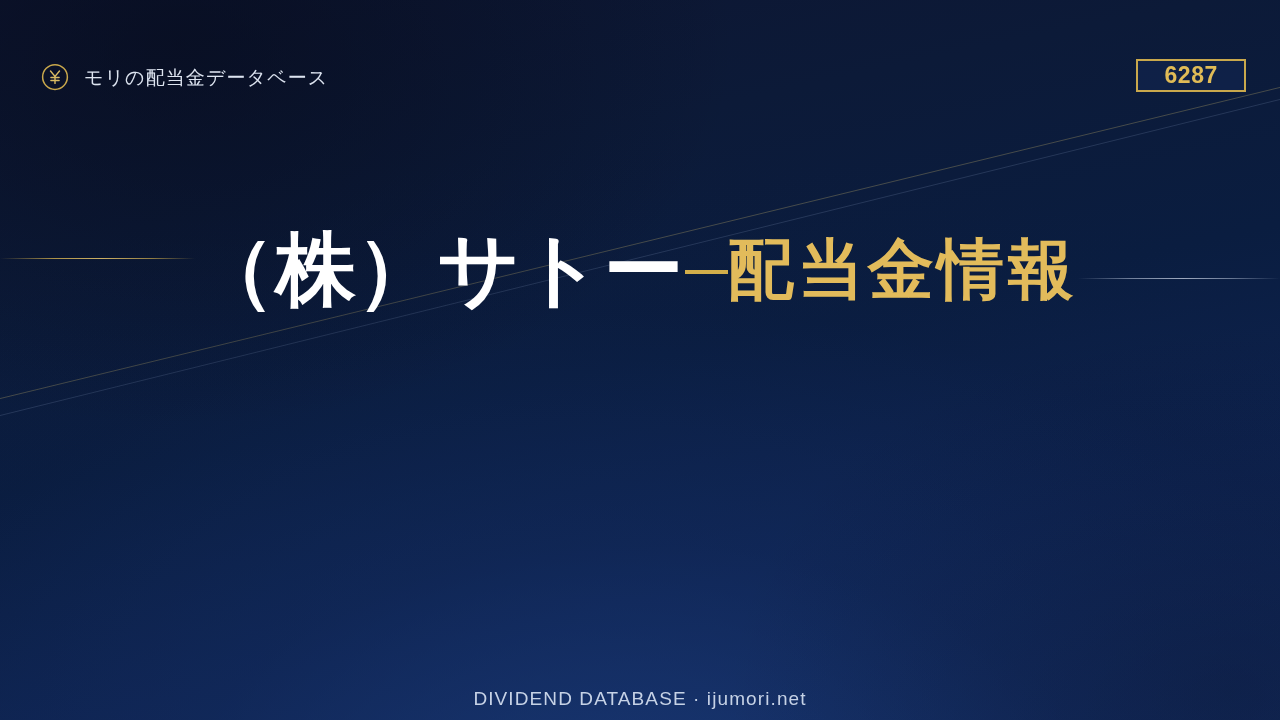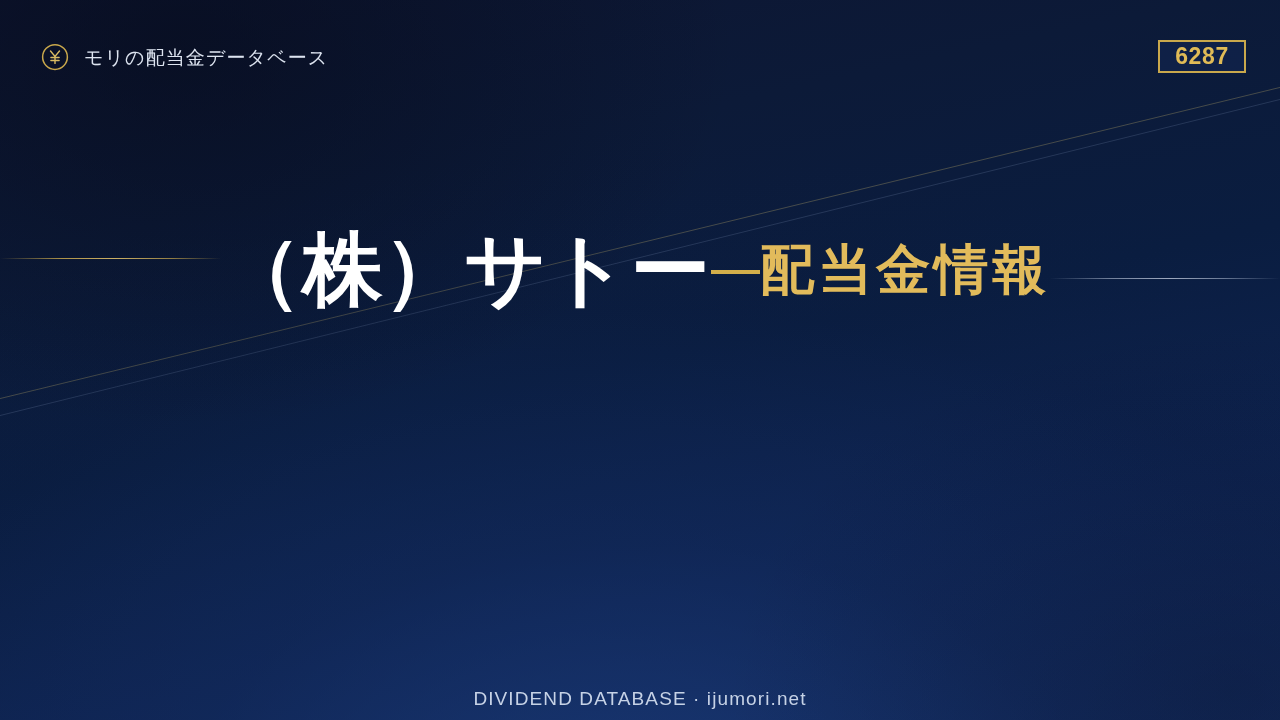--- a/index.html
+++ b/index.html
@@ -57,21 +57,21 @@
     pointer-events: none;
   }
   .diagonals svg { display: block; width: 1280px; height: 720px; }
 
   
   .header {
     position: absolute;
     top: 0; left: 0; right: 0;
     height: 92px;
     display: flex;
-    align-items: center;
+    align-items: flex-end;
     justify-content: space-between;
     padding: 21px 34px 0 40px;
   }
 
   .brand {
     display: flex;
     align-items: center;
     gap: 14px;
   }
 
@@ -92,21 +92,21 @@
   }
 
   .code-badge {
     min-width: 88px;
     height: 33px;
     border: 2px solid #c9a84c;
     background: rgba(17, 34, 76, 0.78);
     display: flex;
     align-items: center;
     justify-content: center;
-    padding: 0 5px;
+    padding: 0 26px;
     margin-top: -1px;
   }
 
   .code-badge-text {
     font-size: 23px;
     font-weight: bold;
     color: #e0bb56;
     letter-spacing: 0.6px;
     line-height: 1;
   }
@@ -146,21 +146,21 @@
 
   .rule-mid {
     width: 58px;
     height: 4px;
     background: #d3ae4a;
     margin-top: 22px;
     margin-bottom: 18px;
   }
 
   .sub-title {
-    font-size: 54px;
+    font-size: 66px;
     color: #e2bb5b;
     letter-spacing: 4px;
     line-height: 1.12;
     white-space: nowrap;
     text-align: center;
   }
 
   .rule-bottom {
     width: 272px;
     height: 1px;

